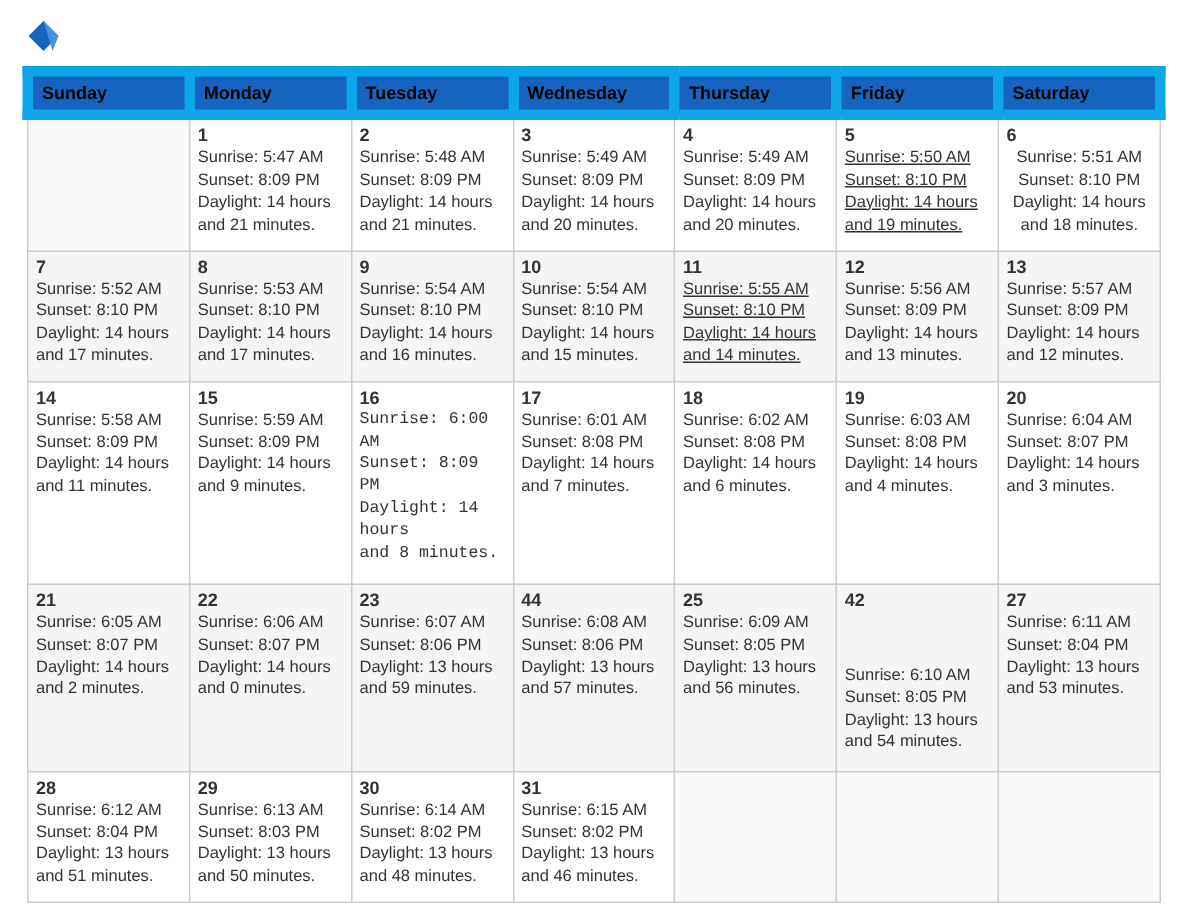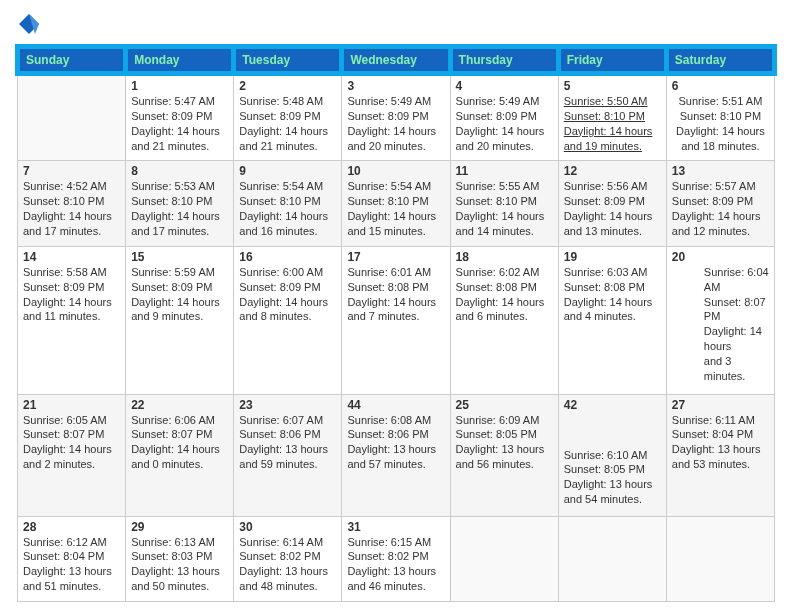--- a/index.html
+++ b/index.html
@@ -59,26 +59,26 @@
       font-size: 14px;
       color: #555;
     }
     .calendar {
       width: 100%;
       border-collapse: collapse;
       flex: 1;
     }
     .calendar th {
       background-color: #1565c0;
-      color: #86efac;
+      color: #000000;
       padding: 4px 6px;
       font-size: 12px;
       font-weight: bold;
       text-align: left;
-      border: 5px solid #0ea5e9;
+      border: 7px solid #0ea5e9;
     }
     .calendar td {
       border: 1px solid #ccc;
       padding: 3px 5px;
       vertical-align: top;
       width: calc(100% / 7);
       font-size: 10px;
       color: #333;
       background: #fff;
     }
@@ -175,21 +175,21 @@
             <span class="day-number">6</span>
             <div class="day-info" style="white-space: pre-line; text-align: center;">Sunrise: 5:51 AM
 Sunset: 8:10 PM
 Daylight: 14 hours
 and 18 minutes.</div>
           </td>
         </tr>
         <tr class="row-shade">
           <td>
             <span class="day-number">7</span>
-            <div class="day-info" style="white-space: pre-line;">Sunrise: 4:52 AM
+            <div class="day-info" style="white-space: pre-line;">Sunrise: 5:52 AM
 Sunset: 8:10 PM
 Daylight: 14 hours
 and 17 minutes.</div>
           </td>
           <td>
             <span class="day-number">8</span>
             <div class="day-info" style="white-space: pre-line;">Sunrise: 5:53 AM
 Sunset: 8:10 PM
 Daylight: 14 hours
 and 17 minutes.</div>
@@ -203,21 +203,21 @@
           </td>
           <td>
             <span class="day-number">10</span>
             <div class="day-info" style="white-space: pre-line;">Sunrise: 5:54 AM
 Sunset: 8:10 PM
 Daylight: 14 hours
 and 15 minutes.</div>
           </td>
           <td>
             <span class="day-number">11</span>
-            <div class="day-info" style="white-space: pre-line;">Sunrise: 5:55 AM
+            <div class="day-info" style="white-space: pre-line; text-decoration: underline;">Sunrise: 5:55 AM
 Sunset: 8:10 PM
 Daylight: 14 hours
 and 14 minutes.</div>
           </td>
           <td>
             <span class="day-number">12</span>
             <div class="day-info" style="white-space: pre-line;">Sunrise: 5:56 AM
 Sunset: 8:09 PM
 Daylight: 14 hours
 and 13 minutes.</div>
@@ -240,21 +240,21 @@
           </td>
           <td>
             <span class="day-number">15</span>
             <div class="day-info" style="white-space: pre-line;">Sunrise: 5:59 AM
 Sunset: 8:09 PM
 Daylight: 14 hours
 and 9 minutes.</div>
           </td>
           <td>
             <span class="day-number">16</span>
-            <div class="day-info" style="white-space: pre-line;">Sunrise: 6:00 AM
+            <div class="day-info" style="white-space: pre-line; font-family: Liberation Mono, monospace;">Sunrise: 6:00 AM
 Sunset: 8:09 PM
 Daylight: 14 hours
 and 8 minutes.</div>
           </td>
           <td>
             <span class="day-number">17</span>
             <div class="day-info" style="white-space: pre-line;">Sunrise: 6:01 AM
 Sunset: 8:08 PM
 Daylight: 14 hours
 and 7 minutes.</div>
@@ -268,21 +268,21 @@
           </td>
           <td>
             <span class="day-number">19</span>
             <div class="day-info" style="white-space: pre-line;">Sunrise: 6:03 AM
 Sunset: 8:08 PM
 Daylight: 14 hours
 and 4 minutes.</div>
           </td>
           <td>
             <span class="day-number">20</span>
-            <div class="day-info" style="white-space: pre-line; margin-left: 32px;">Sunrise: 6:04 AM
+            <div class="day-info" style="white-space: pre-line;">Sunrise: 6:04 AM
 Sunset: 8:07 PM
 Daylight: 14 hours
 and 3 minutes.</div>
           </td>
         </tr>
         <tr class="row-shade">
           <td>
             <span class="day-number">21</span>
             <div class="day-info" style="white-space: pre-line;">Sunrise: 6:05 AM
 Sunset: 8:07 PM

